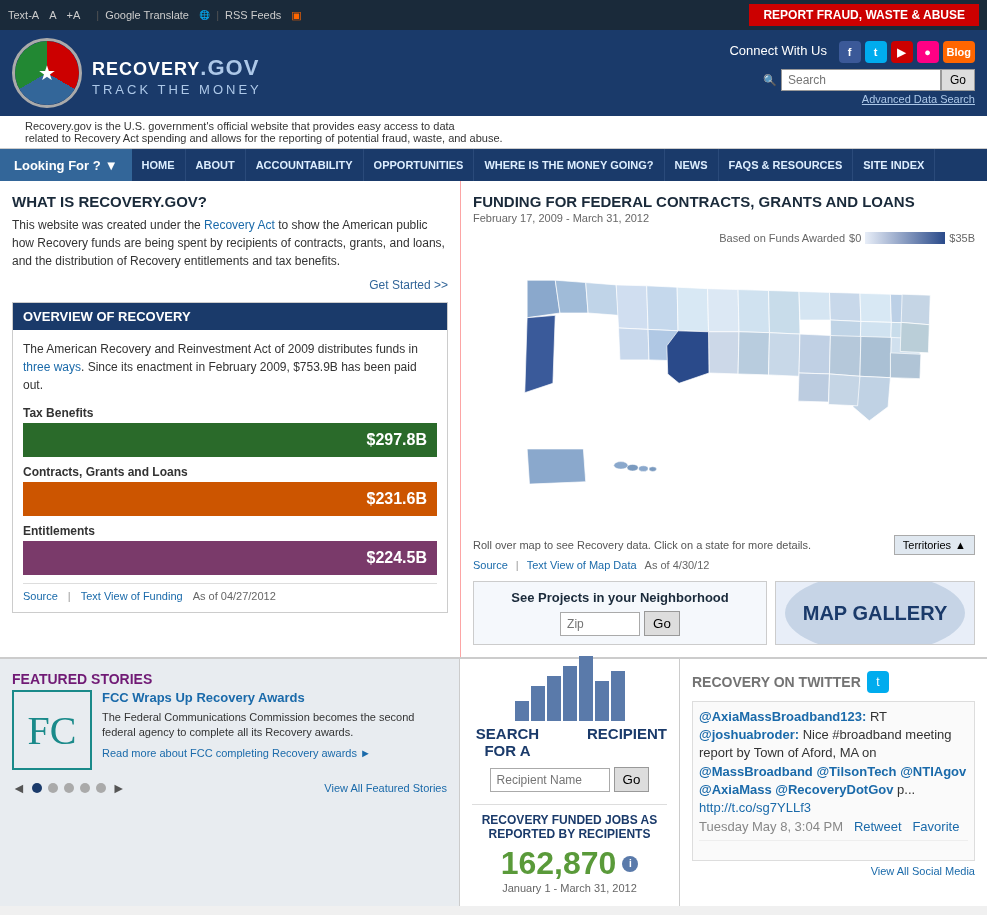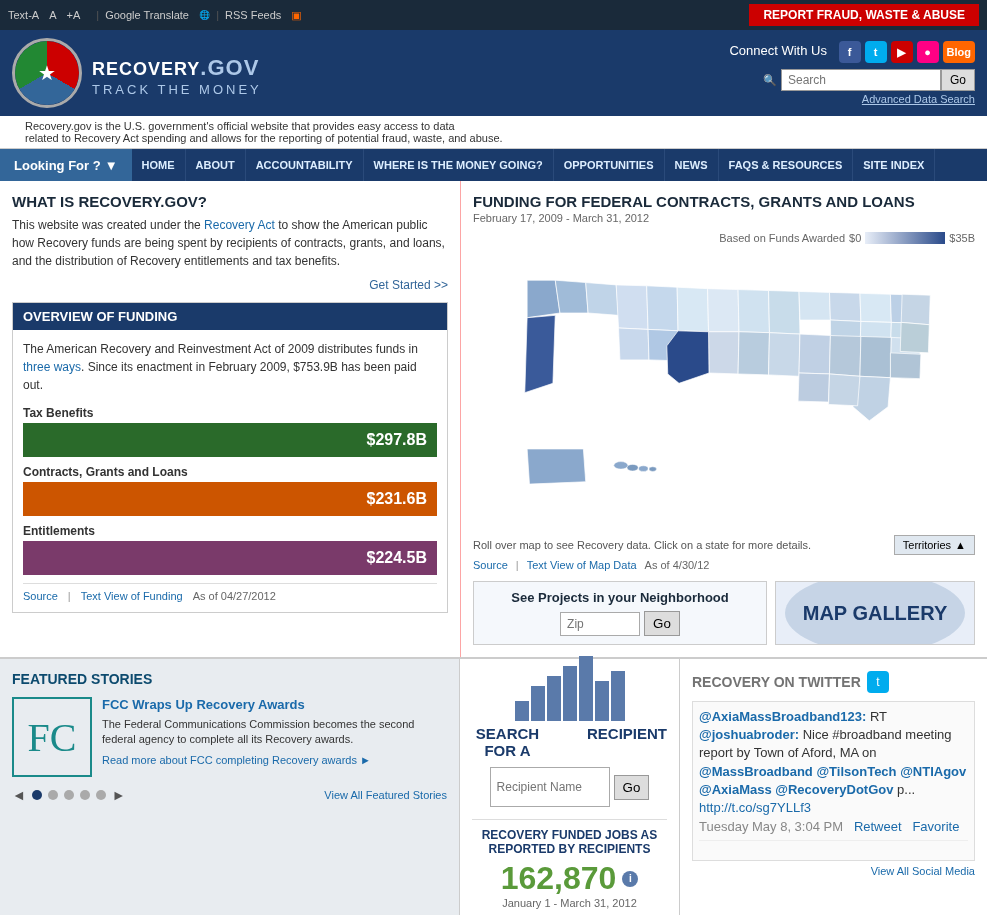--- a/index.html
+++ b/index.html
@@ -84,21 +84,21 @@
     #projects-box { flex: 1; border: 1px solid #ccc; padding: 8px; background: #f5f8fc; }
     #projects-box h3 { font-size: 13px; font-weight: bold; text-align: center; color: #1a2a3a; margin-bottom: 6px; }
     #zip-row { display: flex; align-items: center; gap: 4px; justify-content: center; }
     #zip-input { border: 1px solid #aaa; padding: 4px 6px; font-size: 12px; width: 80px; color: #999; }
     #map-gallery { width: 200px; border: 1px solid #ccc; background: #e8eef8; display: flex; align-items: center; justify-content: center; cursor: pointer; overflow: hidden; position: relative; }
     #map-gallery-text { font-size: 20px; font-weight: bold; color: #1a3a6a; text-align: center; z-index: 2; padding: 10px; }
 
     
     #bottom { display: flex; gap: 0; background: #e8ecf0; border-top: 2px solid #ccc; }
     #featured { width: 460px; padding: 12px; border-right: 1px solid #ccc; }
-    #featured h2 { font-size: 14px; font-weight: bold; color: #0c4a6e; margin-bottom: 10px; }
+    #featured h2 { font-size: 14px; font-weight: bold; color: #701a75; margin-bottom: 3px; }
     #featured-story { display: flex; gap: 10px; }
     .story-logo { width: 80px; height: 80px; border: 2px solid #1a8a8a; display: flex; align-items: center; justify-content: center; font-size: 40px; font-weight: normal; color: #1a8a8a; font-family: serif; flex-shrink: 0; }
     .story-content h4 { color: #1a6aaa; font-size: 13px; margin-bottom: 5px; cursor: pointer; }
     .story-content p { font-size: 11px; line-height: 1.4; color: #333; margin-bottom: 5px; }
     .story-content a { color: #1a6aaa; font-size: 11px; }
     #carousel-nav { display: flex; align-items: center; gap: 6px; margin-top: 10px; }
     .carousel-arrow { cursor: pointer; font-size: 14px; color: #555; }
     .carousel-dot { width: 10px; height: 10px; border-radius: 50%; background: #aaa; display: inline-block; cursor: pointer; }
     .carousel-dot.active { background: #1a3a6a; }
     #view-all-stories { color: #1a6aaa; font-size: 11px; cursor: pointer; margin-left: auto; }
@@ -191,40 +191,40 @@
 </div>
 
 <div id="nav">
   <div class="nav-looking">
     <span>Looking For ?</span> 
       <span>▼</span>
   </div>
   <div class="nav-item">HOME</div>
   <div class="nav-item">ABOUT</div>
   <div class="nav-item">ACCOUNTABILITY</div>
+  <div class="nav-item">OPPORTUNITIES</div>
   <div class="nav-item">WHERE IS THE MONEY GOING?</div>
-  <div class="nav-item">OPPORTUNITIES</div>
   <div class="nav-item">NEWS</div>
   <div class="nav-item">FAQS &amp; RESOURCES</div>
   <div class="nav-item">SITE INDEX</div>
 </div>
 
 <div id="main">
 
   <div id="left-col">
     <div id="what-is">
       <h2>WHAT IS RECOVERY.GOV?</h2>
       <p>
         This website was created under the <a>Recovery Act</a> to show the American public how Recovery funds are being spent by recipients of contracts, grants, and loans, and the distribution of Recovery entitlements and tax benefits.
       </p>
       <a class="get-started" style="color:#336699; font-size:12px; text-align:right; display:block; margin-bottom:10px; cursor:pointer;">Get Started &gt;&gt;</a>
     </div>
 
     <div id="overview">
-      <h3>OVERVIEW OF FUNDING</h3>
+      <h3>OVERVIEW OF RECOVERY</h3>
       <p>
         The American Recovery and Reinvestment Act of 2009 distributes funds in <a>three ways</a>. Since its enactment in February 2009, $753.9B has been paid out.
       </p>
 
       <div class="funding-row">
         <div class="funding-label">Tax Benefits</div>
         <div class="funding-bar bar-green">$297.8B</div>
       </div>
 
       <div class="funding-row">
@@ -386,21 +386,21 @@
         <div class="bar-chart-bar" style="height:65px"></div>
         <div class="bar-chart-bar" style="height:40px"></div>
         <div class="bar-chart-bar" style="height:50px"></div>
       </div>
       <h3>
         <span>SEARCH FOR A</span>
           <br>
           <span>RECIPIENT</span>
       </h3>
       <div id="recipient-row">
-        <input type="text" id="recipient-input" style="border: 1px solid rgb(170, 170, 170); padding: 12px 6px; font-size: 12px; color: rgb(153, 153, 153); width: 120px;" placeholder="Recipient Name">
+        <input type="text" id="recipient-input" style="border: 1px solid rgb(170, 170, 170); padding: 4px 6px; font-size: 12px; color: rgb(153, 153, 153); width: 120px;" placeholder="Recipient Name">
         <button style="background:#ddd; border:1px solid #999; padding:4px 8px; cursor:pointer;">Go</button>
       </div>
     </div>
 
     <div id="jobs-section">
       <h3>RECOVERY FUNDED JOBS AS REPORTED BY RECIPIENTS</h3>
       <div id="jobs-number">
         <span>162,870</span>
         <span class="info-icon">i</span>
       </div>

